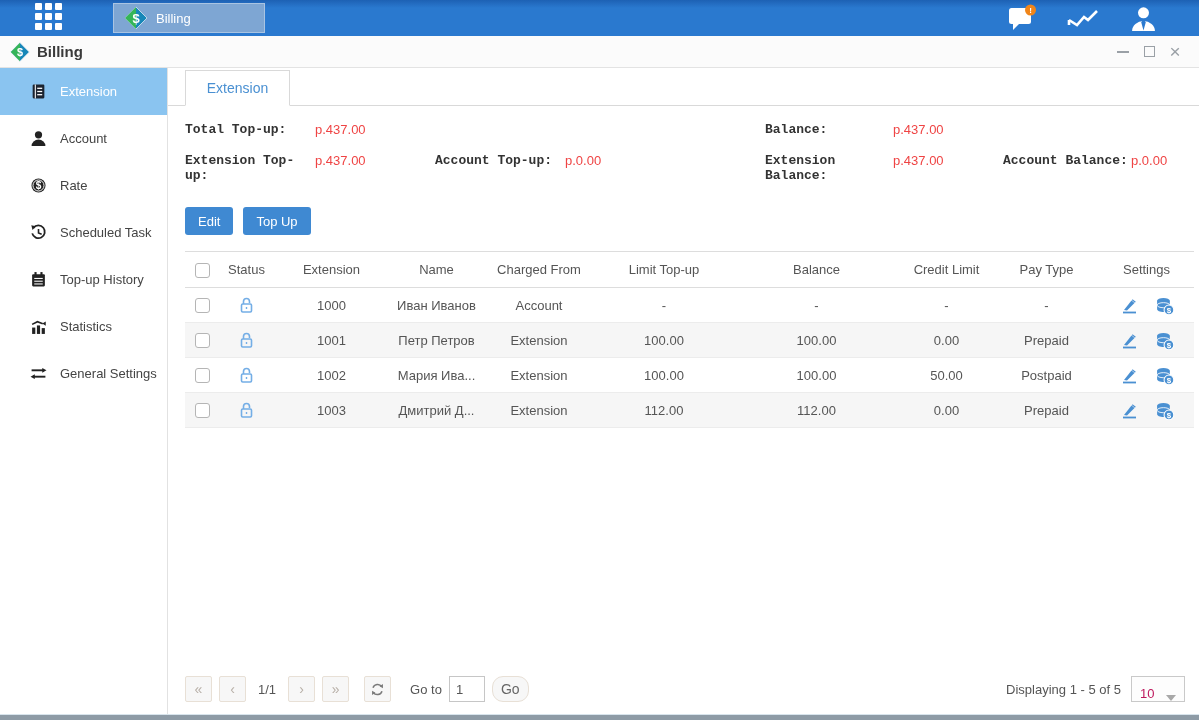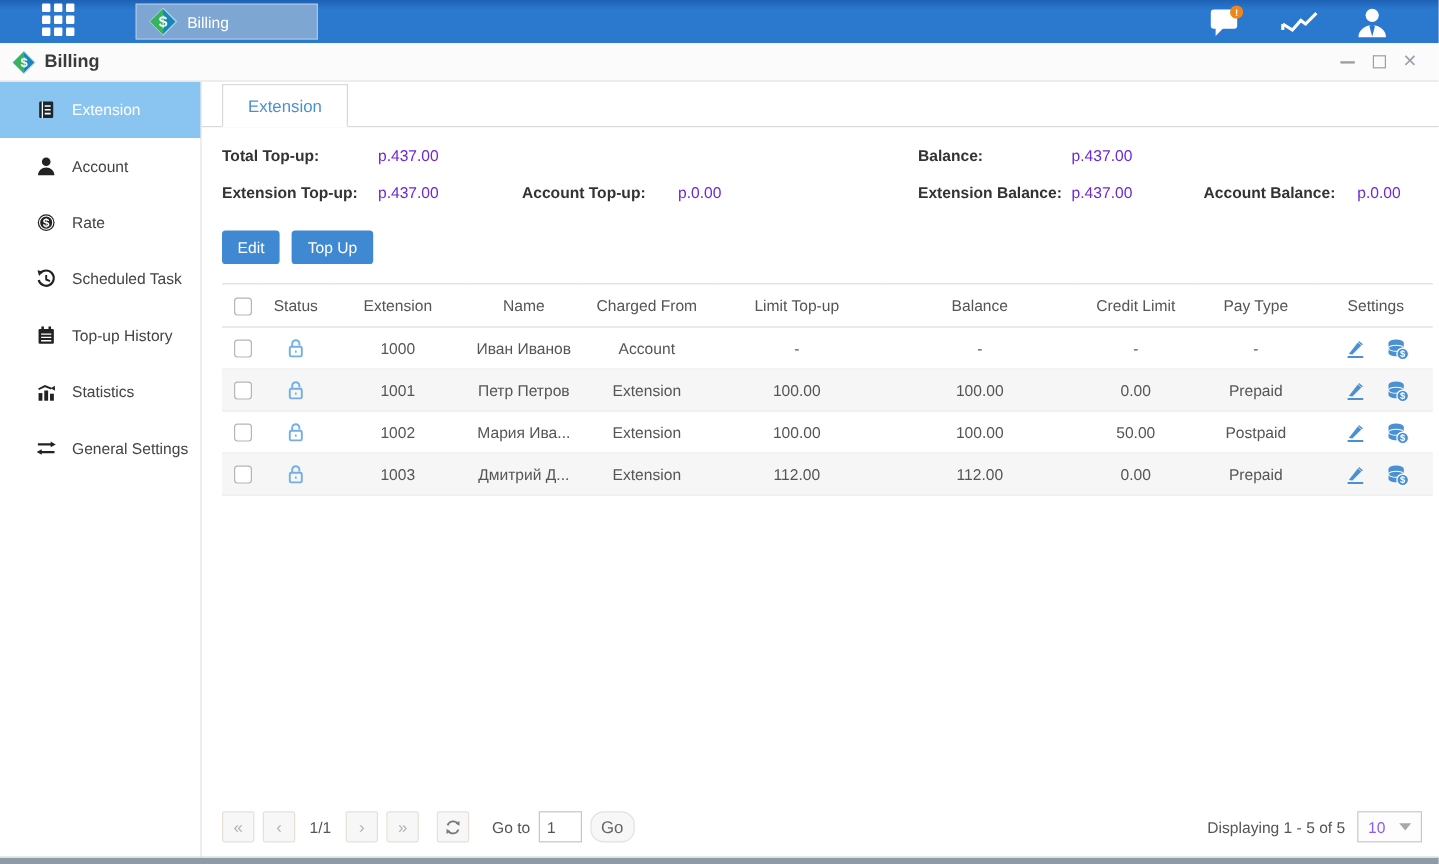--- a/index.html
+++ b/index.html
@@ -36,29 +36,29 @@
 
   .main { flex:1 1 auto; display:flex; flex-direction:column; min-width:0; position:relative; }
   .tabstrip { height:36px; flex:0 0 36px; display:flex; border-bottom:1px solid #d9d9d9; margin-top:2px; }
   .tab { margin-left:17px; width:105px; border:1px solid #d9d9d9; border-bottom:1px solid #fff; margin-bottom:-1px; display:flex; align-items:center; justify-content:center; color:#4a90d2; background:#fff; font-size:14px; cursor:pointer; }
 
   .content { flex:1 1 auto; display:flex; flex-direction:column; padding:0 14px 0 17px; min-height:0; }
 
   .summary { margin-top:16px; display:flex; }
   .sum-col { width:50%; }
   .sum-row { display:flex; margin-bottom:16px; }
-  .sum-label { font-weight:bold; color:#333; }
+  .sum-label { font-weight:bold; color:#333;font-family:Liberation Mono, monospace; }
   .sum-col.left .sum-label.w1 { width:130px; }
   .sum-col.left .sum-val.w1 { width:120px; }
   .sum-col.left .sum-label.w2 { width:130px; margin-left:0; }
   .sum-col.right { padding-left:80px; }
   .sum-col.right .sum-label.w1 { width:128px; }
   .sum-col.right .sum-val.w1 { width:110px; }
   .sum-col.right .sum-label.w2 { width:128px; }
-  .sum-val { color:#6d28d9; }
+  .sum-val { color:#ef4444; }
 
   .btnrow { margin-top:8px; display:flex; gap:10px; }
   .btn-primary { background:#3f89d2; color:#fff; border:none; border-radius:3px; height:28px; padding:0 13px; font-size:13px; font-family:inherit; cursor:pointer; }
 
   
   table.ext { width:100%; border-collapse:collapse; table-layout:fixed; margin-top:16px; }
   table.ext th { border-top:1px solid #ddd; border-bottom:1px solid #ddd; height:36px; font-weight:normal; color:#555; font-size:13px; text-align:center; }
   table.ext td { height:35px; text-align:center; color:#555; border-bottom:1px solid #ececec; font-size:13px;margin-top:36px; }
   table.ext tr.stripe td { background:#f6f6f6; }
   .cb { appearance:none; -webkit-appearance:none; width:15px; height:15px; border:1px solid #b5b5b5; border-radius:3px; background:#fff; cursor:pointer; vertical-align:middle; }
@@ -70,21 +70,21 @@
   .spacer { flex:1 1 auto; }
   .pager { height:42px; flex:0 0 42px; display:flex; align-items:center; gap:7px; padding-bottom:8px; }
   .pg-btn { min-width:27px; height:26px; background:#f7f7f7; border:1px solid #e8e0d6; border-radius:2px; color:#b8b0a8; display:flex; align-items:center; justify-content:center; font-size:14px; cursor:pointer; }
   .pg-ind { padding:0 5px; color:#555; }
   .pg-refresh { margin-left:8px; }
   .goto-label { margin-left:12px; color:#555; }
   .goto-input { width:36px; height:26px; border:1px solid #c6c6c6; text-align:left; padding-left:6px; font-family:inherit; font-size:13px; color:#555; }
   .pg-go { color:#666; padding:0 8px;border-radius:11px; }
   .pager-right { margin-left:auto; display:flex; align-items:center; gap:10px; }
   .displaying { color:#555; }
-  .size-select { width:54px; height:26px; border:1px solid #c9c9c9; background:#fdfdfd; display:flex; align-items:center; justify-content:space-between; padding:0 8px; color:#8b5cf6; cursor:pointer; }
+  .size-select { width:54px; height:26px; border:1px solid #c9c9c9; background:#fdfdfd; display:flex; align-items:flex-end; justify-content:space-between; padding:0 8px; color:#be185d; cursor:pointer; }
   .tri-down { width:0; height:0; border-left:5px solid transparent; border-right:5px solid transparent; border-top:6px solid #a8a8a8; }
 
   
   .bottom-edge { height:6px; flex:0 0 6px; background:#8e9ba6; border-top:1px solid #d8e4ec; }
 </style>
 </head>
 <body>
 
 <svg width="0" height="0" style="position:absolute">
   <defs>

